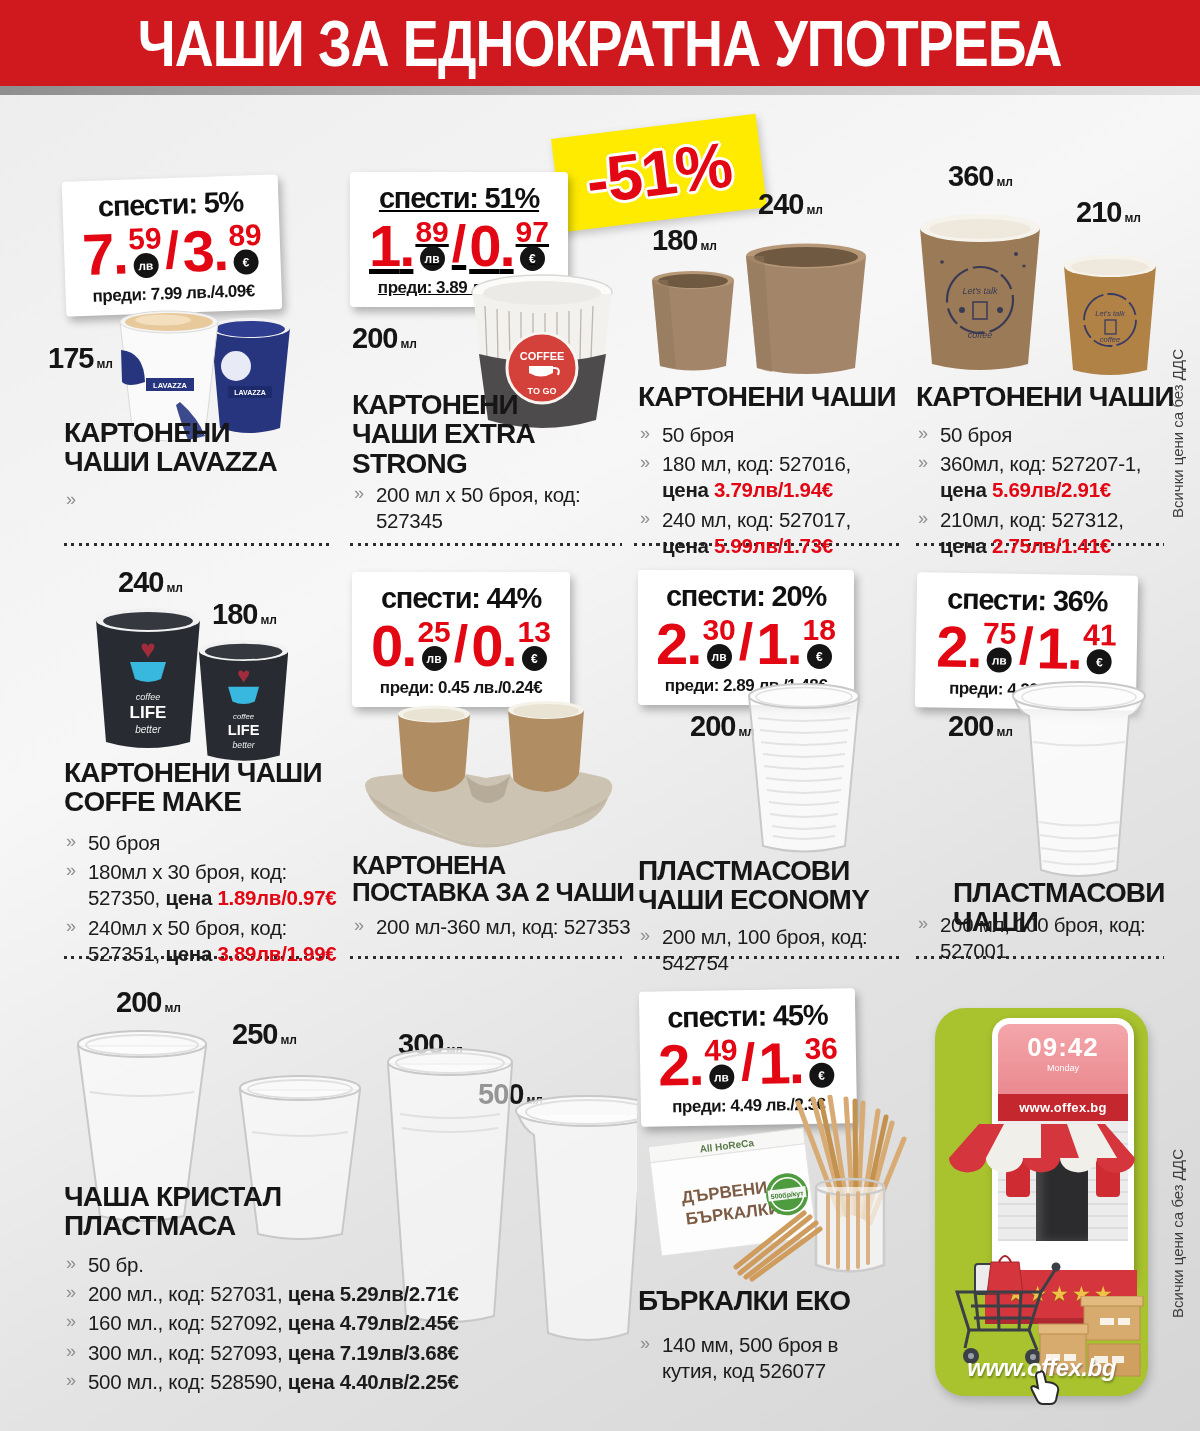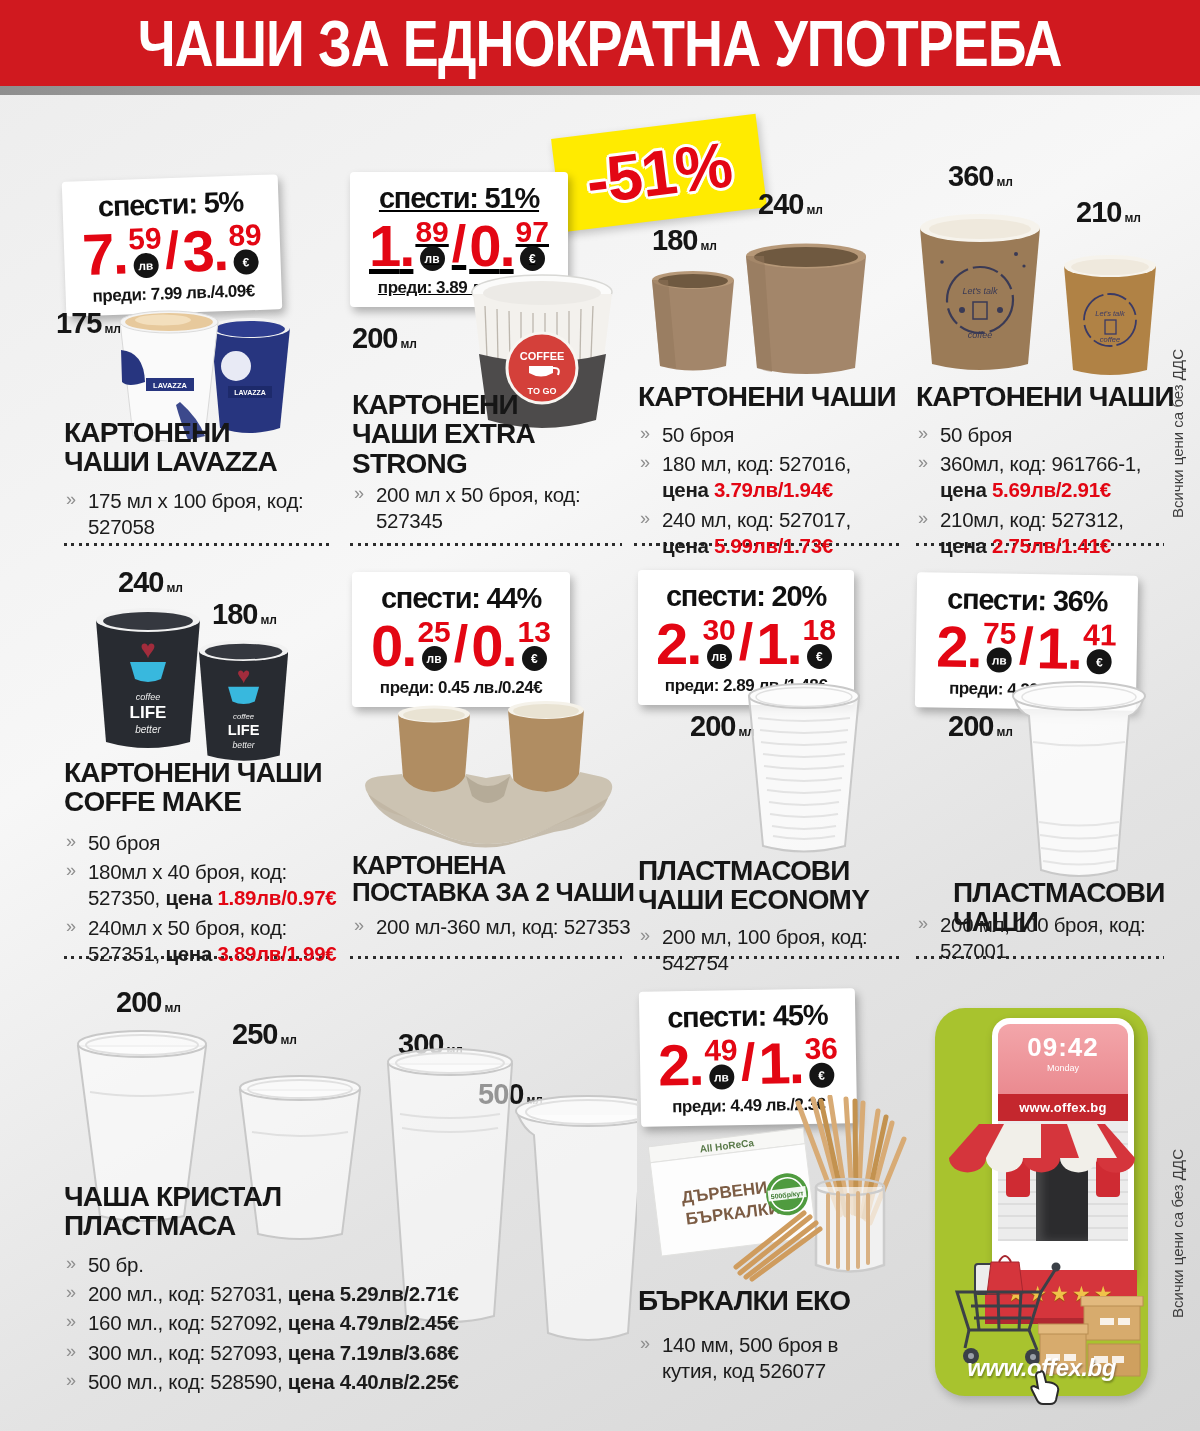--- a/index.html
+++ b/index.html
@@ -109,42 +109,42 @@
       <span class="pslash">/</span>
       <span class="pint">3</span>
         <span class="pdot">.</span>
       <span class="pfrac">
           <span class="pdec">89</span>
           <span class="pcirc">€</span>
         </span>
     </div>
     <div class="before">преди: 7.99 лв./4.09€</div>
   </div>
-  <div class="vol" style="left:48px;top:307px;margin-left:8px;">
+  <div class="vol" style="left:48px;top:342px;">
     <span class="n">175</span><span class="u">мл</span>
   </div>
   <svg class="img" style="left:108px;top:290px;" width="190" height="160" viewBox="0 0 190 160">
     <path d="M103 38 L182 38 L172 138 Q141 148 112 138 Z" fill="#27357f"></path>
     <ellipse cx="142" cy="38" rx="40" ry="10" fill="#f2f2f2"></ellipse>
     <ellipse cx="142" cy="39" rx="35" ry="8" fill="#2e3d8f"></ellipse>
     <circle cx="128" cy="76" r="15" fill="#e8eaf5"></circle>
     <rect x="120" y="96" width="44" height="12" fill="#1d2a6b"></rect>
     <text x="142" y="105" font-size="7" fill="#fff" text-anchor="middle" font-weight="bold">LAVAZZA</text>
     <path d="M12 32 L110 32 L97 146 Q60 156 25 146 Z" fill="#fafafa" stroke="#d9d9d9"></path>
     <ellipse cx="61" cy="32" rx="49" ry="11" fill="#f4f4f4" stroke="#dcdcdc"></ellipse>
     <ellipse cx="61" cy="32" rx="44" ry="9" fill="#e7c99c"></ellipse>
     <ellipse cx="55" cy="30" rx="28" ry="5.5" fill="#f3dfbd"></ellipse>
     <path d="M13 60 Q36 62 37 92 Q20 98 14 92 Z" fill="#27357f"></path>
     <rect x="38" y="88" width="48" height="13" fill="#27357f"></rect>
     <text x="62" y="98" font-size="7.5" fill="#fff" text-anchor="middle" font-weight="bold">LAVAZZA</text>
     <path d="M72 112 Q90 128 97 146 L80 150 Q72 130 68 115 Z" fill="#27357f" opacity="0.9"></path>
   </svg>
   <div class="ptitle" style="left:64px;top:418px;width:255px;">КАРТОНЕНИ ЧАШИ LAVAZZA</div>
   <div class="bullets" style="left:64px;top:488px;width:245px;">
-    <div class="bullet"><span class="chev">»</span><span>175 мл x 100 броя, код: 527058</span></div>
+    <div class="bullet"><span class="chev">»</span></div>
   </div>
 
   <div class="pricebox" style="left:350px;top:172px;width:202px;text-decoration:underline;">
     <div class="save">спести: 51%</div>
     <div class="prow">
       <span class="pint">1</span>
         <span class="pdot">.</span>
       <span class="pfrac">
           <span class="pdec">89</span>
           <span class="pcirc">лв</span>
@@ -240,21 +240,21 @@
     <ellipse cx="198" cy="74" rx="46" ry="11" fill="#f6f3ec"></ellipse>
     <ellipse cx="198" cy="75" rx="39" ry="8" fill="#efe9dd"></ellipse>
     <circle cx="198" cy="128" r="26" fill="none" stroke="#3a3a66" stroke-width="1.8" stroke-dasharray="34 4 20 4 14 5"></circle>
     <text x="198" y="124" font-size="7.5" font-style="italic" fill="#3a3a66" text-anchor="middle">Let's talk</text>
     <text x="198" y="150" font-size="7.5" font-style="italic" fill="#3a3a66" text-anchor="middle">coffee</text>
     <rect x="193" y="128" width="11" height="14" fill="none" stroke="#3a3a66" stroke-width="1.3"></rect>
   </svg>
   <div class="ptitle" style="left:916px;top:382px;width:270px;">КАРТОНЕНИ ЧАШИ</div>
   <div class="bullets" style="left:916px;top:422px;width:255px;">
     <div class="bullet"><span class="chev">»</span><span>50 броя</span></div>
-    <div class="bullet"><span class="chev">»</span><span>360мл, код: 961766-1,</span><br>
+    <div class="bullet"><span class="chev">»</span><span>360мл, код: 527207-1,</span><br>
       <span class="cena">цена</span> <span class="rp">5.69лв/2.91€</span></div>
     <div class="bullet"><span class="chev">»</span><span>210мл, код: 527312,</span><br>
       <span class="cena">цена</span> <span class="rp">2.75лв/1.41€</span></div>
   </div>
 
   <div class="vol" style="left:118px;top:566px;">
     <span class="n">240</span><span class="u">мл</span>
   </div>
   <div class="vol" style="left:212px;top:598px;">
     <span class="n">180</span><span class="u">мл</span>
@@ -277,21 +277,21 @@
       <text x="60" y="62" font-size="26" fill="#a22c3c" text-anchor="middle">♥</text>
       <path d="M42 66 h36 l-5 17 q-13 6-26 0 Z" fill="#38b8de"></path>
       <text x="60" y="104" font-size="9" font-style="italic" fill="#eee" text-anchor="middle">coffee</text>
       <text x="60" y="122" font-size="17" font-weight="800" fill="#fff" text-anchor="middle">LIFE</text>
       <text x="60" y="137" font-size="10" font-style="italic" fill="#eee" text-anchor="middle">better</text>
     </g>
   </svg>
   <div class="ptitle" style="left:64px;top:758px;width:280px;">КАРТОНЕНИ ЧАШИ COFFE MAKE</div>
   <div class="bullets" style="left:64px;top:830px;width:280px;">
     <div class="bullet"><span class="chev">»</span><span>50 броя</span></div>
-    <div class="bullet"><span class="chev">»</span><span>180мл x 40 броя, код: 527350,</span>
+    <div class="bullet"><span class="chev">»</span><span>180мл x 30 броя, код: 527350,</span>
       <span class="cena">цена</span> <span class="rp">1.89лв/0.97€</span></div>
     <div class="bullet"><span class="chev">»</span><span>240мл x 50 броя, код: 527351,</span>
       <span class="cena">цена</span> <span class="rp">3.89лв/1.99€</span></div>
   </div>
 
   <div class="pricebox" style="left:352px;top:572px;width:202px;">
     <div class="save">спести: 44%</div>
     <div class="prow">
       <span class="pint">0</span>
         <span class="pdot">.</span>

